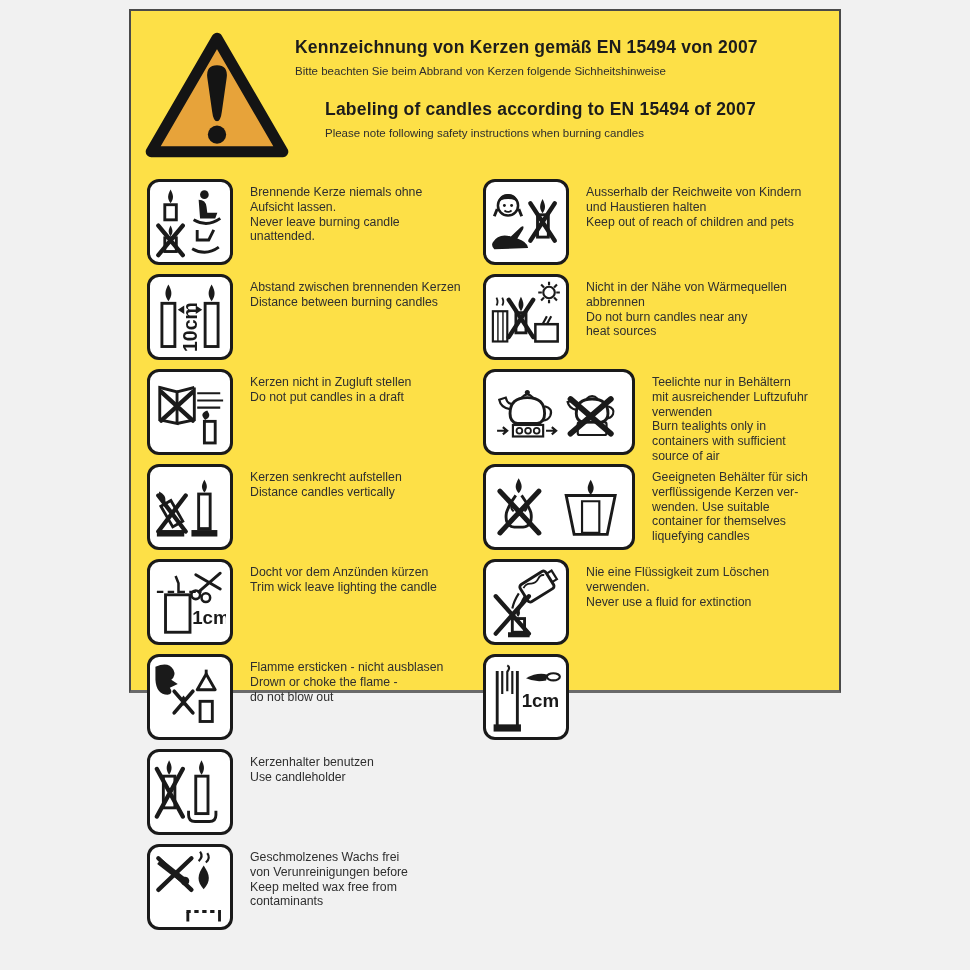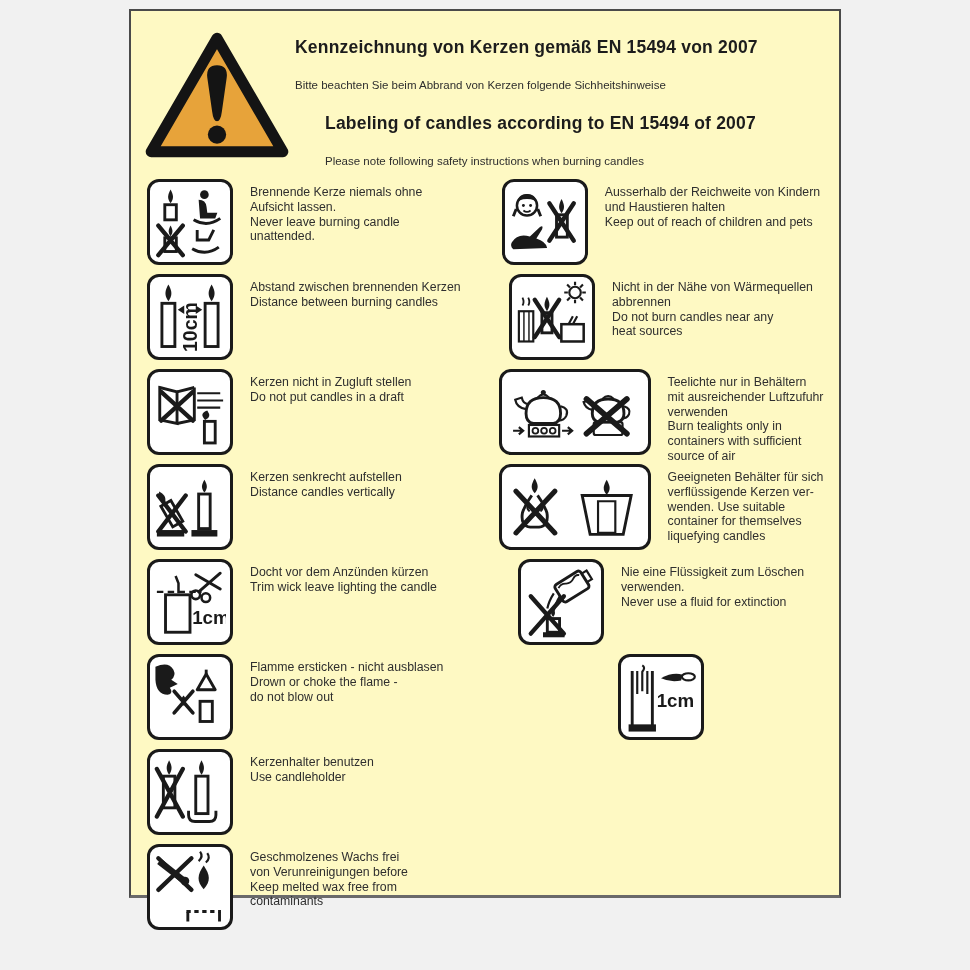--- a/index.html
+++ b/index.html
@@ -1,31 +1,31 @@
 <!DOCTYPE html>
 <html><head>
 <meta charset="utf-8">
 <style>
   * { margin:0; padding:0; box-sizing:border-box; }
   html,body { width:970px; height:970px; background:#f1f1f1; font-family:"Liberation Sans", sans-serif; overflow:hidden; }
   .page {
-    position:absolute; left:129px; top:9px; width:712px; height:889px;
-    background:#fef9c3; border:2px solid #4a4a4a; border-bottom:3px solid #6a6a6a;
+    position:absolute; left:129px; top:9px; width:712px; height:684px;
+    background:#fde047; border:2px solid #4a4a4a; border-bottom:3px solid #6a6a6a;
   }
   .header { display:flex; padding:16px 10px 0 12px; height:160px; }
   .warning { width:152px; flex:0 0 152px; padding-top:4px; }
   .warning svg { width:148px; height:128px; display:block; }
   .titles { padding-top:10px; color:#1c1c1c; }
   .title-main { font-size:17.5px; font-weight:bold; letter-spacing:0.2px; white-space:nowrap; }
-  .subtitle { font-size:11.5px; margin-top:21px; color:#2e2e2e; white-space:nowrap; }
+  .subtitle { font-size:11.5px; margin-top:7px; color:#2e2e2e; white-space:nowrap; }
   .block-en { margin-top:22px; padding-left:30px; }
   .grid { display:flex; padding:6px 0 0 16px; }
   .col { display:flex; flex-direction:column; }
   .col-left { width:336px; flex:0 0 336px; }
-  .col-right { flex:1;align-items:center; }
+  .col-right { flex:1; }
   .row { display:flex; height:95px; align-items:flex-start; }
   .pict {
     flex:0 0 86px; width:86px; height:86px; border:3px solid #1a1a1a;
     border-radius:12px; background:#fff; padding:4px; margin-top:2px;
   }
   .pict.wide { flex:0 0 152px; width:152px; }
   .pict svg { width:100%; height:100%; display:block; }
   .rowtext { padding:8px 0 0 17px; font-size:12.3px; line-height:14.8px; color:#2f2f2f; white-space:nowrap; }
 </style>
 </head>

